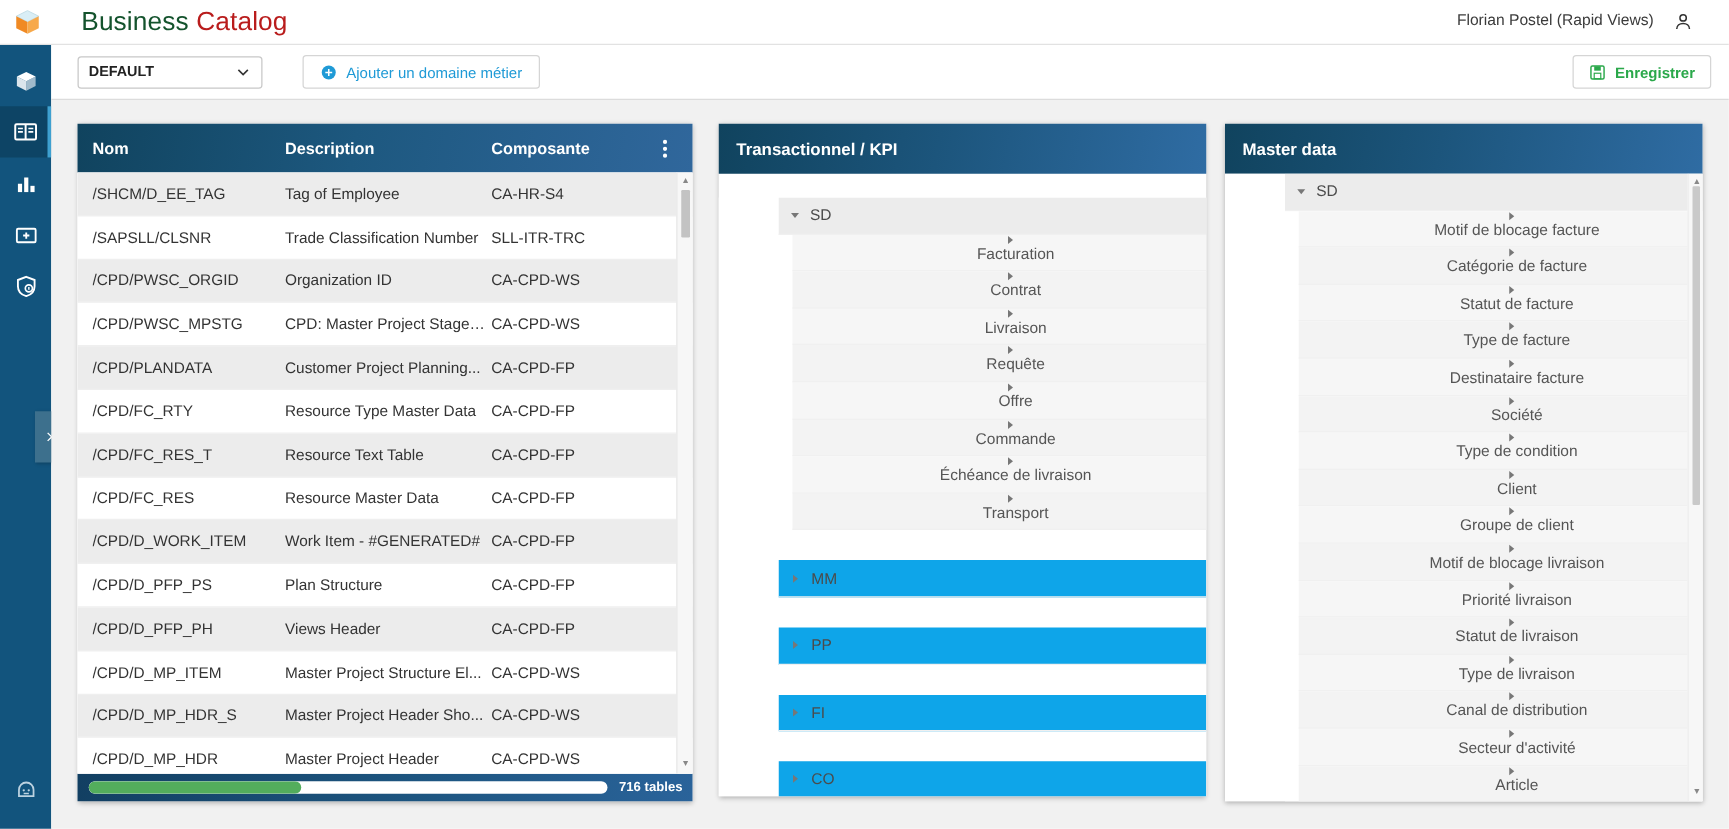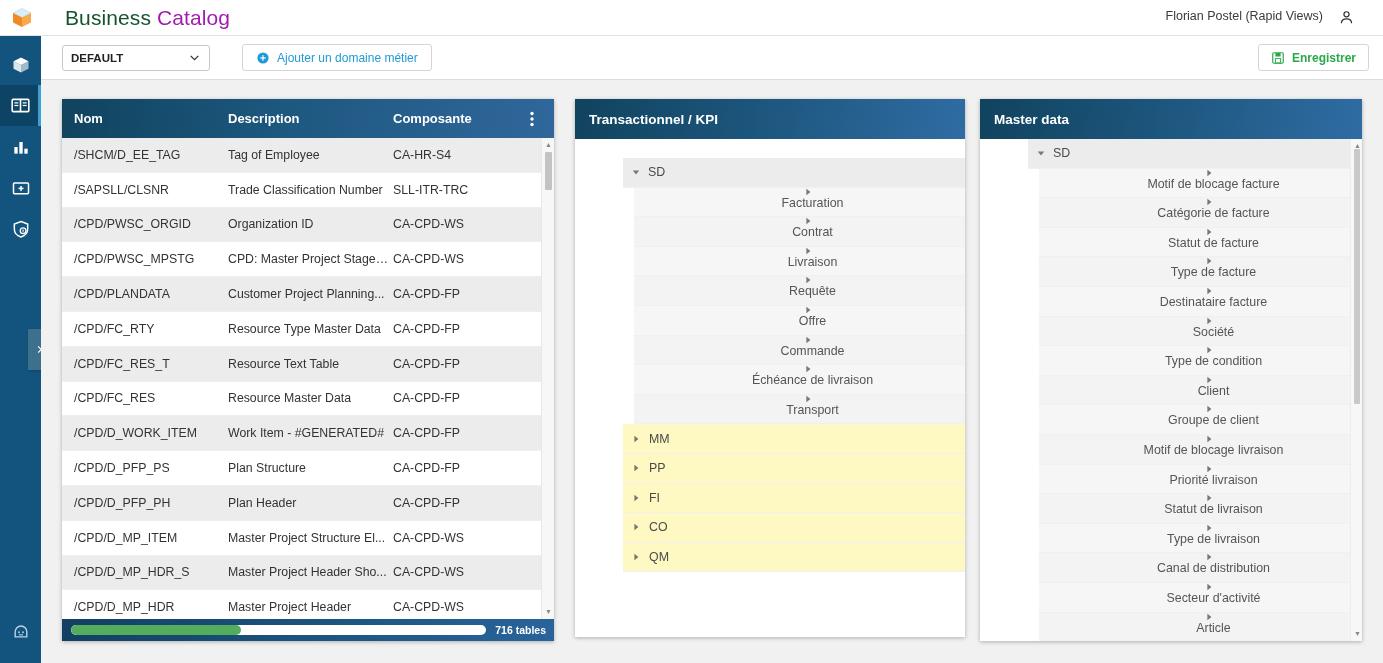--- a/index.html
+++ b/index.html
@@ -14,21 +14,21 @@
   .topbar {
     position: absolute; top: 0; left: 0;
     width: 1383px; height: 36px;
     background: #ffffff;
     border-bottom: 1px solid #e2e2e2;
     display: flex; align-items: center;
   }
   .logo-box { width: 44px; display: flex; align-items: center; justify-content: center; }
   .app-title { font-size: 21px; color: #4a4a4a; letter-spacing: .1px; }
   .app-title .b { color: #14532d; margin-left: 21px; }
-  .app-title .c { color: #a21caf; text-align: center; }
+  .app-title .c { color: #b91c1c; text-align: center; }
   .topbar-right {
     margin-left: auto; display: flex; align-items: flex-start; gap: 15px;
     padding-right: 28px;
   }
   .user-name { font-size: 12.5px; color: #3b3b3b; }
   .user-icon { width: 17px; height: 17px; display: block; }
 
   
   .rail {
     position: absolute; top: 36px; left: 0;
@@ -175,21 +175,21 @@
   .tree-scroll-area { position: absolute; inset: 0 0 0 0; padding-left: 48px; }
   .node {
     display: flex; align-items: center;
     font-size: 12.4px; color: #555;
     border-bottom: 1px solid #f0f0f0;
   }
   .node-root {
     height: 29.6px; padding-left: 9px; background: #ececec;
     color: #4b4b4b;
   }
-  .node-root.collapsedroot { background: #fef9c3; }
+  .node-root.collapsedroot { background: #0ea5e9; margin-top: 24px; }
   .node-child {
     height: 29.6px; padding-left: 26px; background: #f6f6f6; flex-direction: column;
   }
   .node-child:nth-child(even) { background: #f3f3f3; }
   .caret-down { margin-right: 8px; }
   .caret-right { margin-right: 9px; }
   .children-wrap { background: #fff; padding-left: 11px; }
 
   .tree-scrollbar {
     position: absolute; right: 0; top: 0; width: 12px; height: 100%;
@@ -369,21 +369,21 @@
           <div class="cell col-desc">Work Item - #GENERATED#</div>
           <div class="cell col-comp">CA-CPD-FP</div>
         </div>
         <div class="trow">
           <div class="cell col-nom">/CPD/D_PFP_PS</div>
           <div class="cell col-desc">Plan Structure</div>
           <div class="cell col-comp">CA-CPD-FP</div>
         </div>
         <div class="trow alt">
           <div class="cell col-nom">/CPD/D_PFP_PH</div>
-          <div class="cell col-desc">Plan Header</div>
+          <div class="cell col-desc">Views Header</div>
           <div class="cell col-comp">CA-CPD-FP</div>
         </div>
         <div class="trow">
           <div class="cell col-nom">/CPD/D_MP_ITEM</div>
           <div class="cell col-desc">Master Project Structure El...</div>
           <div class="cell col-comp">CA-CPD-WS</div>
         </div>
         <div class="trow alt">
           <div class="cell col-nom">/CPD/D_MP_HDR_S</div>
           <div class="cell col-desc">Master Project Header Sho...</div>

